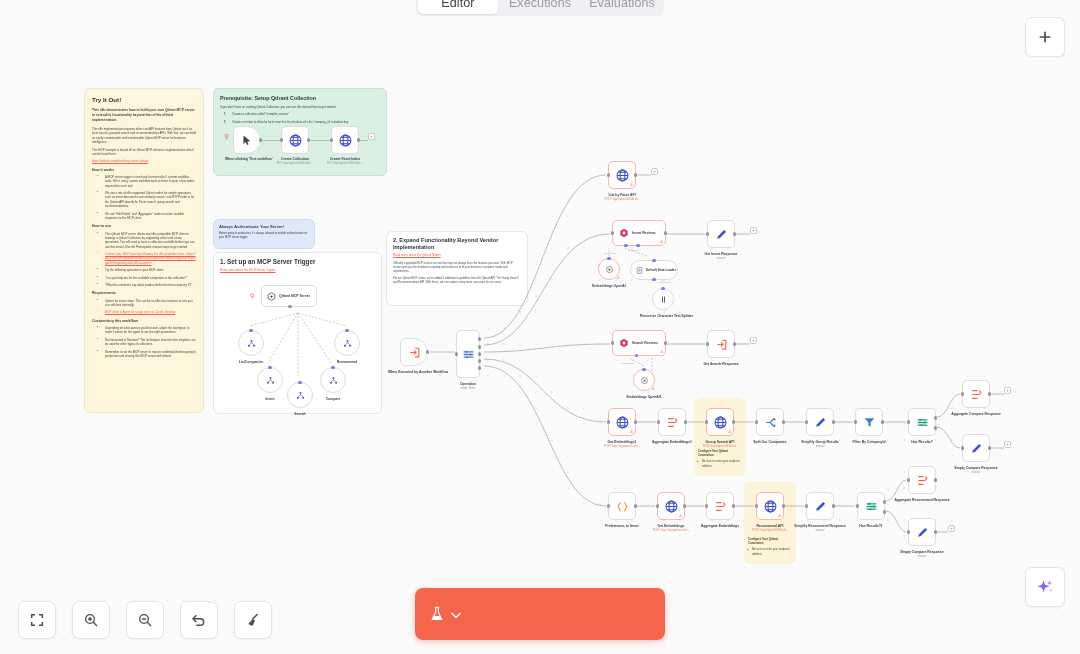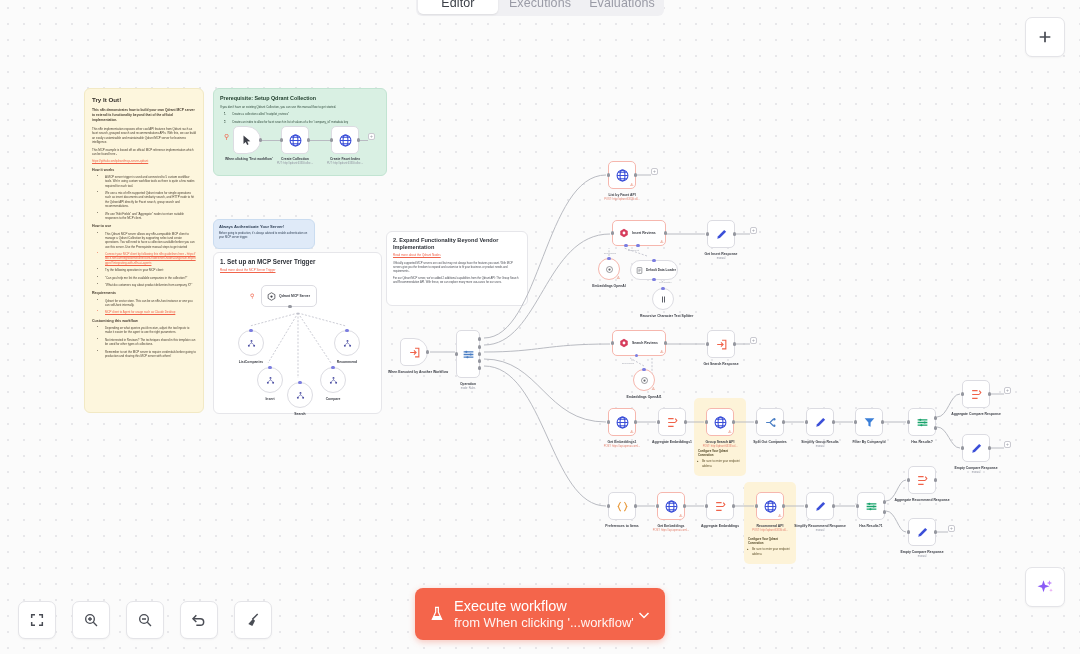--- a/index.html
+++ b/index.html
@@ -793,24 +793,20 @@
     </div>
   </div>
 
   <div id="exec">
     <div class="flask">
       <svg width="16" height="18" viewBox="0 0 24 24">
           <path d="M9 2 h6 M10 2 v7 L5 20 h14 L14 9 V2" fill="none" stroke="#fff" stroke-width="1.8"></path>
           <path d="M7.5 15 h9 L19 20 H5 Z" fill="#fff"></path>
         </svg>
     </div>
-    <div class="txt">
-      <div class="t1">Execute workflow</div>
-      <div class="t2">from When clicking '...workflow'</div>
-    </div>
     <div class="chev">
       <svg width="12" height="8" viewBox="0 0 24 16">
           <path d="M3 4 L12 13 L21 4" fill="none" stroke="#fff" stroke-width="3"></path>
         </svg>
     </div>
   </div>
 
 </div>
 
 </body></html>

